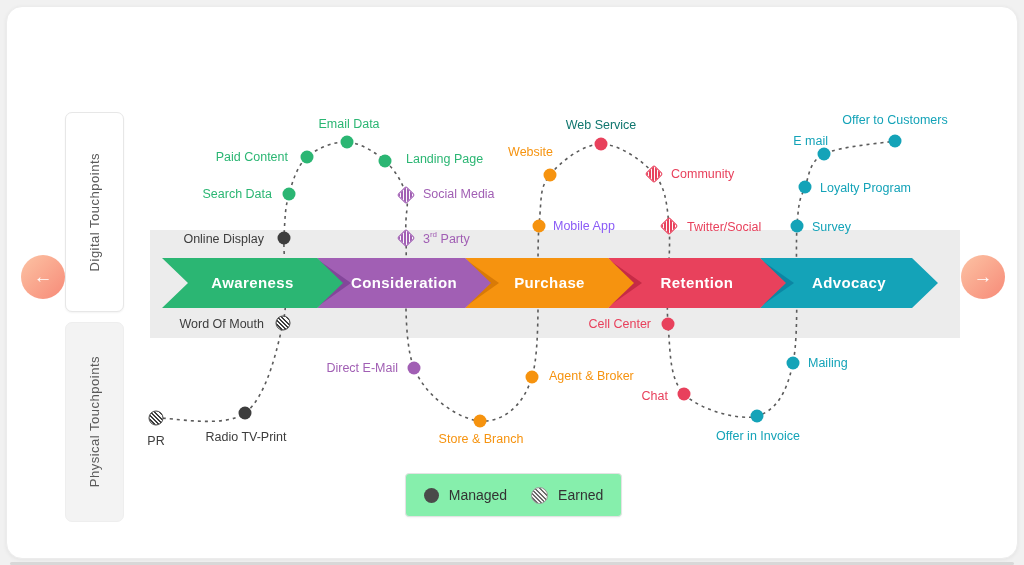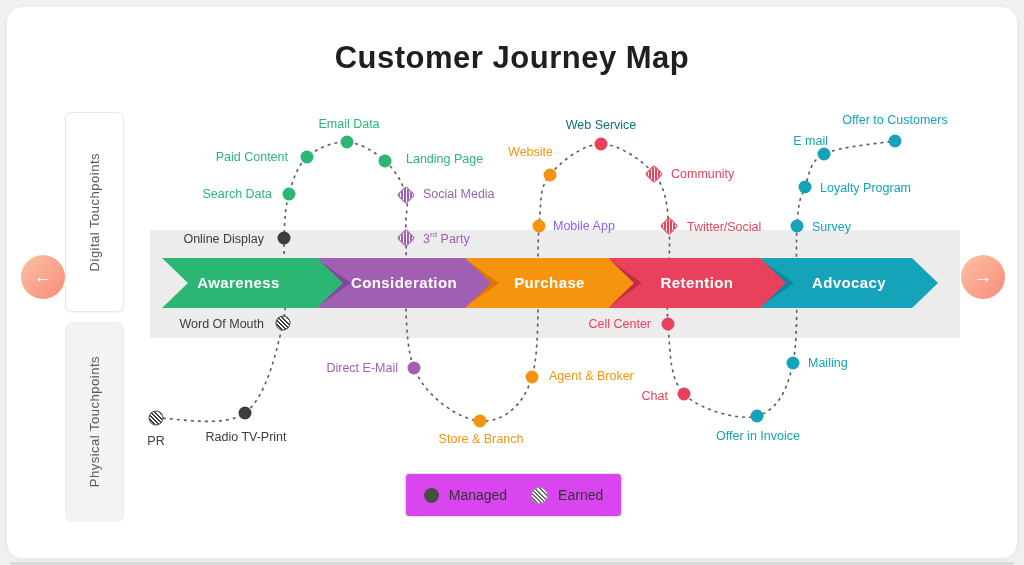--- a/index.html
+++ b/index.html
@@ -20,35 +20,34 @@
   .tp-marker{position:absolute;width:13px;height:13px;border-radius:50%;transform:translate(-50%,-50%);}
   .tp-marker.diamond{width:11px;height:11px;border-radius:2px;transform:translate(-50%,-50%) rotate(45deg);}
   .tp-label{position:absolute;font-size:12.5px;white-space:nowrap;z-index:5;}
   .tp-label sup{font-size:8px;}
   .stage-label{position:absolute;top:258px;height:50px;line-height:50px;text-align:center;z-index:3;
     color:#ffffff;font-weight:bold;font-size:15px;letter-spacing:.4px;}
   .nav{position:absolute;top:255px;width:44px;height:44px;border:none;border-radius:50%;cursor:pointer;z-index:6;
     background:linear-gradient(135deg,#fcc3a4 0%,#f78a78 100%);color:#fff;font-size:19px;line-height:44px;text-align:center;padding:0;}
   .nav.left{left:21px;}
   .nav.right{left:961px;}
-  .legend{position:absolute;left:405px;top:473px;width:215px;height:42px;background:#d946ef;border:1px solid #e3e3e3;
+  .legend{position:absolute;left:405px;top:473px;width:215px;height:42px;background:#86efac;border:1px solid #e3e3e3;
     border-radius:4px;box-shadow:0 1px 2px rgba(0,0,0,.04);display:flex;align-items:center;justify-content:center;gap:24px;z-index:6;}
   .legend-item{display:flex;align-items:center;gap:10px;}
   .legend-dot{width:15px;height:15px;border-radius:50%;display:inline-block;}
   .legend-dot.managed{background:#4a4a4a;}
   .legend-dot.earned{background:repeating-linear-gradient(45deg,#6b6b6b 0px,#6b6b6b 1.4px,#f5f5f5 1.4px,#f5f5f5 3px);border:1px solid #9a9a9a;}
   .legend-text{font-size:14px;color:#333333;}
 </style>
 </head>
 <body>
 
 <div id="canvas">
   <div class="card"></div>
 
-  <h1 class="title">Customer Journey Map</h1>
 
   <div class="band"></div>
 
   <div class="side-box digital">
     <span class="vtext">Digital  Touchpoints</span>
   </div>
   <div class="side-box physical">
     <span class="vtext">Physical  Touchpoints</span>
   </div>
 
@@ -62,21 +61,21 @@
       <polygon points="317,259 351,283 317,307" fill="#83469a"></polygon>
       <polygon points="317,258 343,283 317,308" fill="#2bb673"></polygon>
       <polygon points="465,259 499,283 465,307" fill="#d97a06"></polygon>
       <polygon points="465,258 491,283 465,308" fill="#a15fb4"></polygon>
       <polygon points="608,259 642,283 608,307" fill="#c62b46"></polygon>
       <polygon points="608,258 634,283 608,308" fill="#f6930f"></polygon>
       <polygon points="760,259 794,283 760,307" fill="#0c86a3"></polygon>
       <polygon points="760,258 786,283 760,308" fill="#e8415c"></polygon>
     </svg>
 
-  <div class="stage-label" style="left: 148px; width: 181px;">Awareness</div>
+  <div class="stage-label" style="left: 162px; width: 181px;">Awareness</div>
   <div class="stage-label" style="left: 317px; width: 174px;">Consideration</div>
   <div class="stage-label" style="left: 465px; width: 169px;">Purchase</div>
   <div class="stage-label" style="left: 608px; width: 178px;">Retention</div>
   <div class="stage-label" style="left: 760px; width: 178px;">Advocacy</div>
 
   <div id="touchpoints">
       <div class="tp-marker circle earned" style="left: 156px; top: 418px; background: repeating-linear-gradient(45deg, rgb(61, 61, 61) 0px, rgb(61, 61, 61) 1.4px, rgb(250, 250, 250) 1.4px, rgb(250, 250, 250) 3px); border: 1px solid rgb(61, 61, 61);"></div>
       <div class="tp-label" style="color: rgb(61, 61, 61); left: 156px; top: 441px; transform: translate(-50%, -50%);">PR</div>
       <div class="tp-marker circle managed" style="left: 245px; top: 413px; background: rgb(61, 61, 61);"></div>
       <div class="tp-label" style="color: rgb(61, 61, 61); left: 246px; top: 437px; transform: translate(-50%, -50%);">Radio TV-Print</div>

